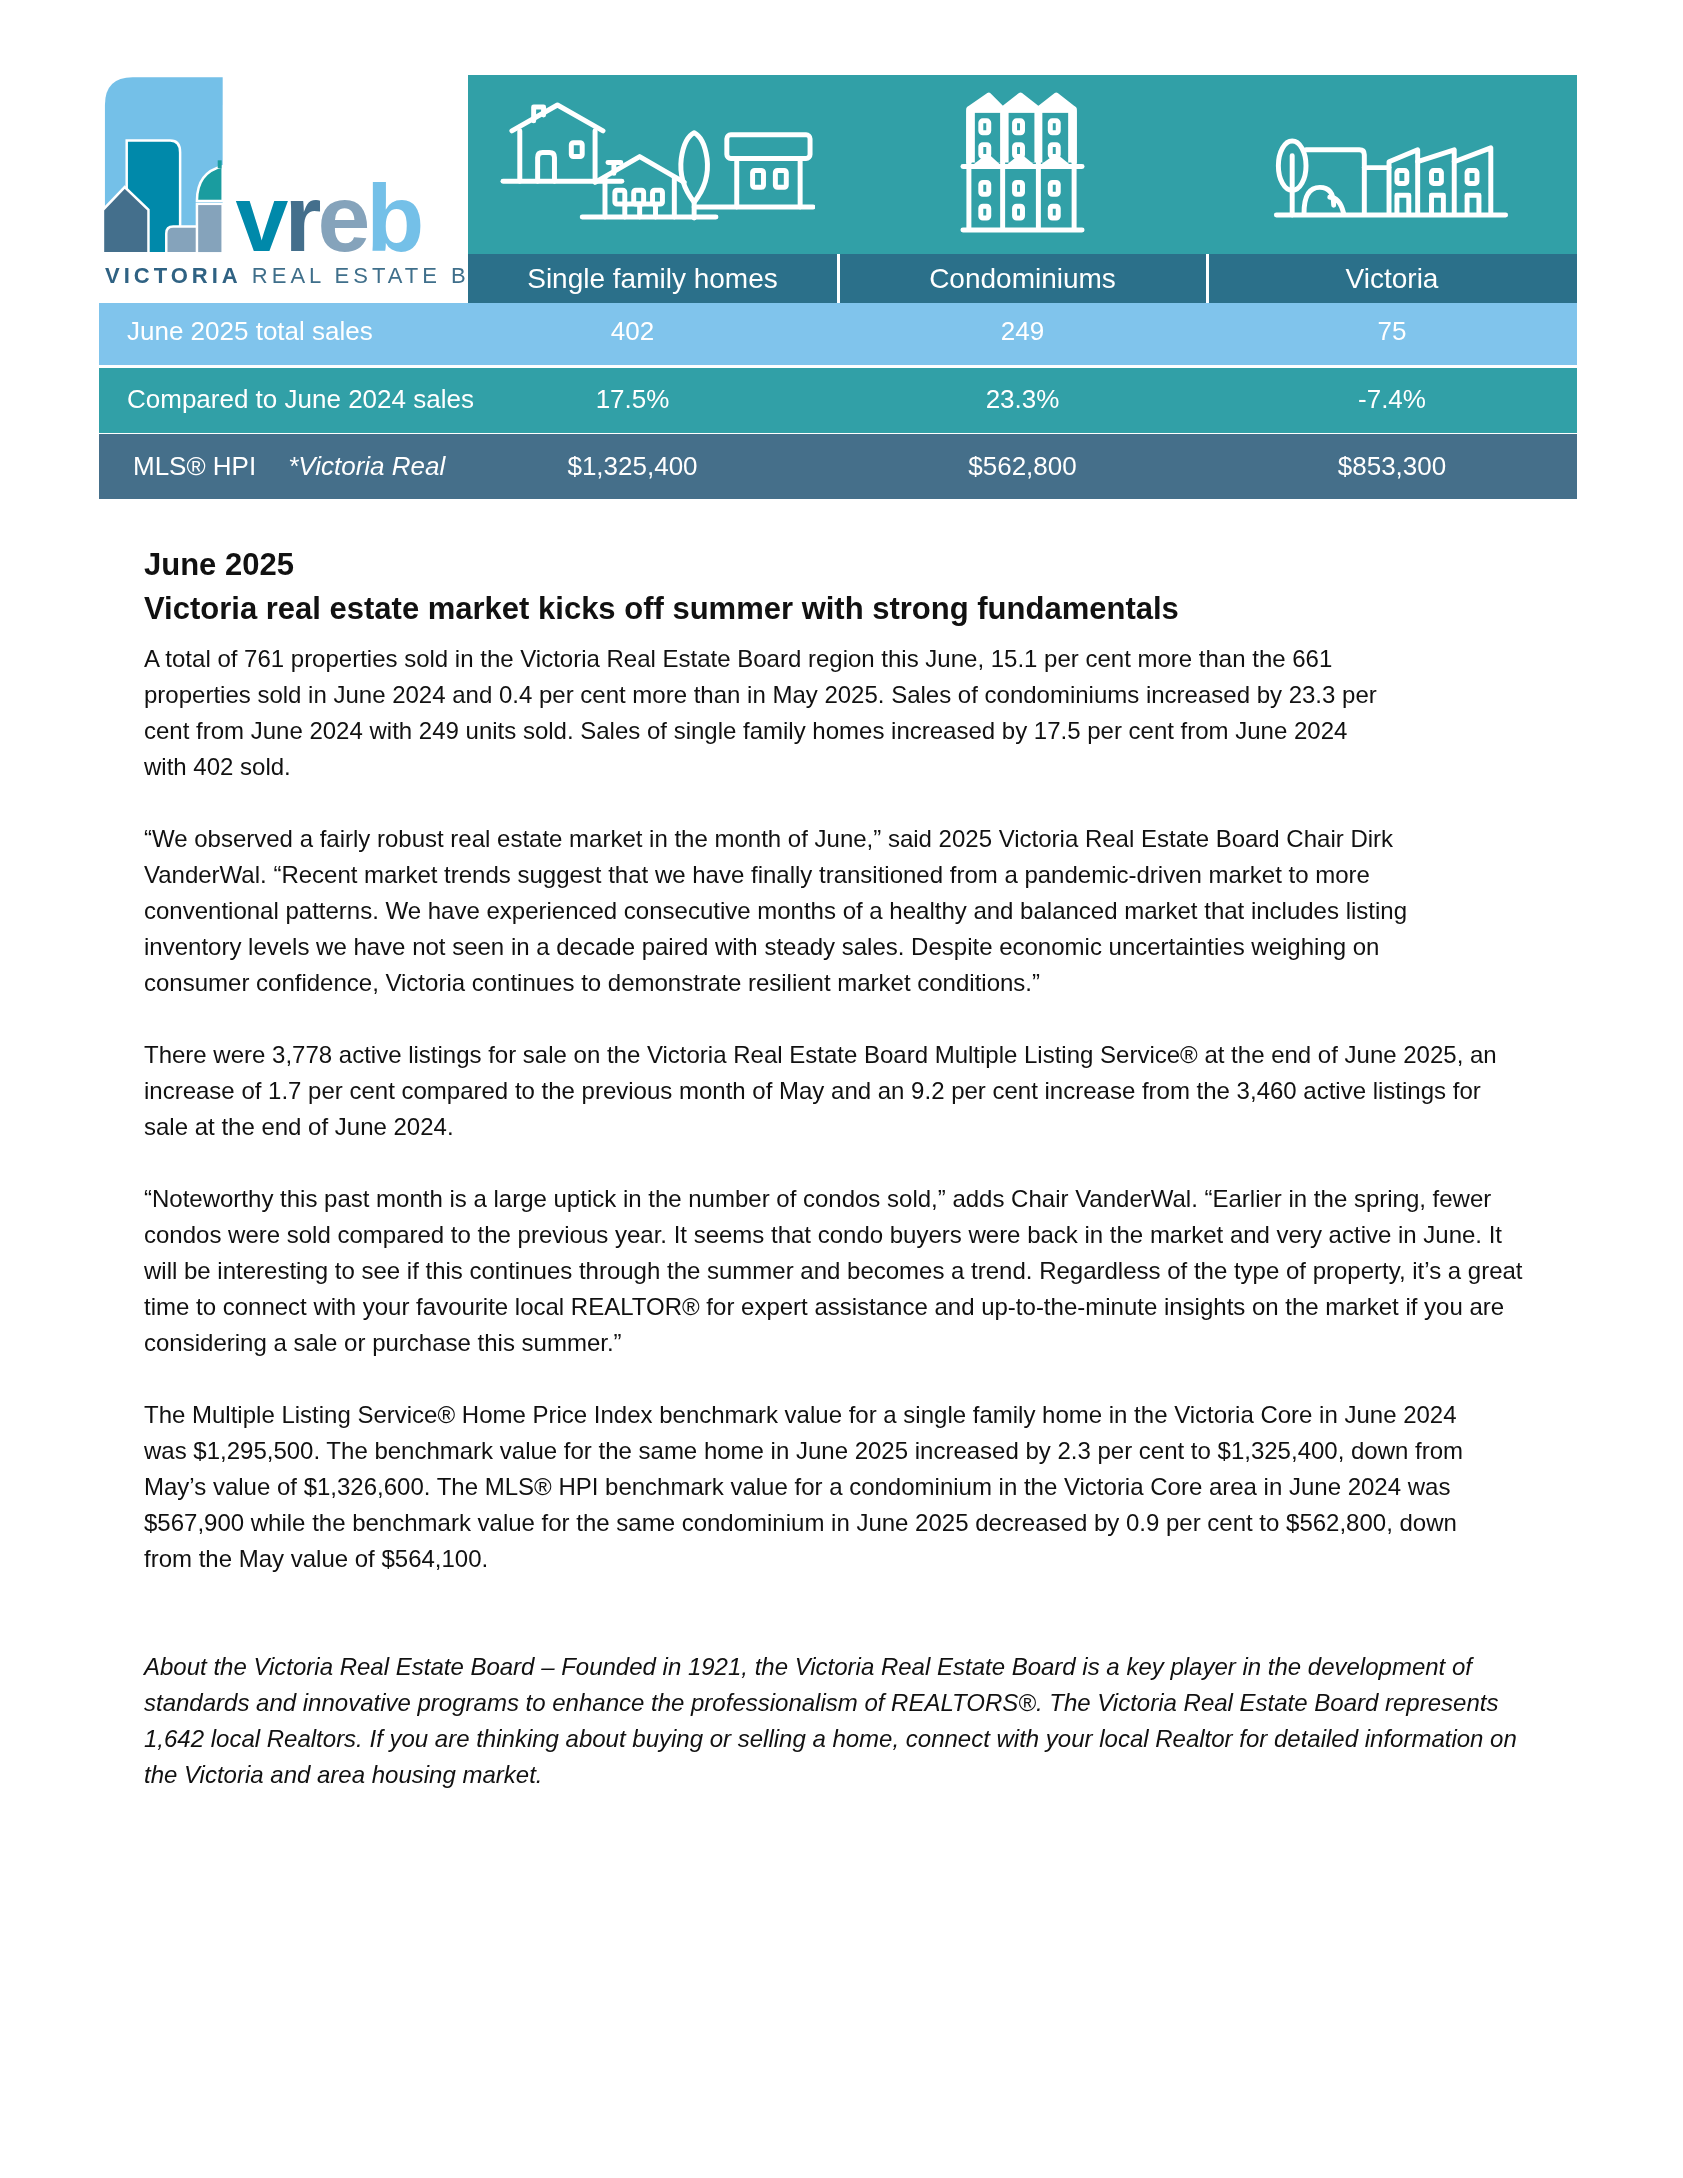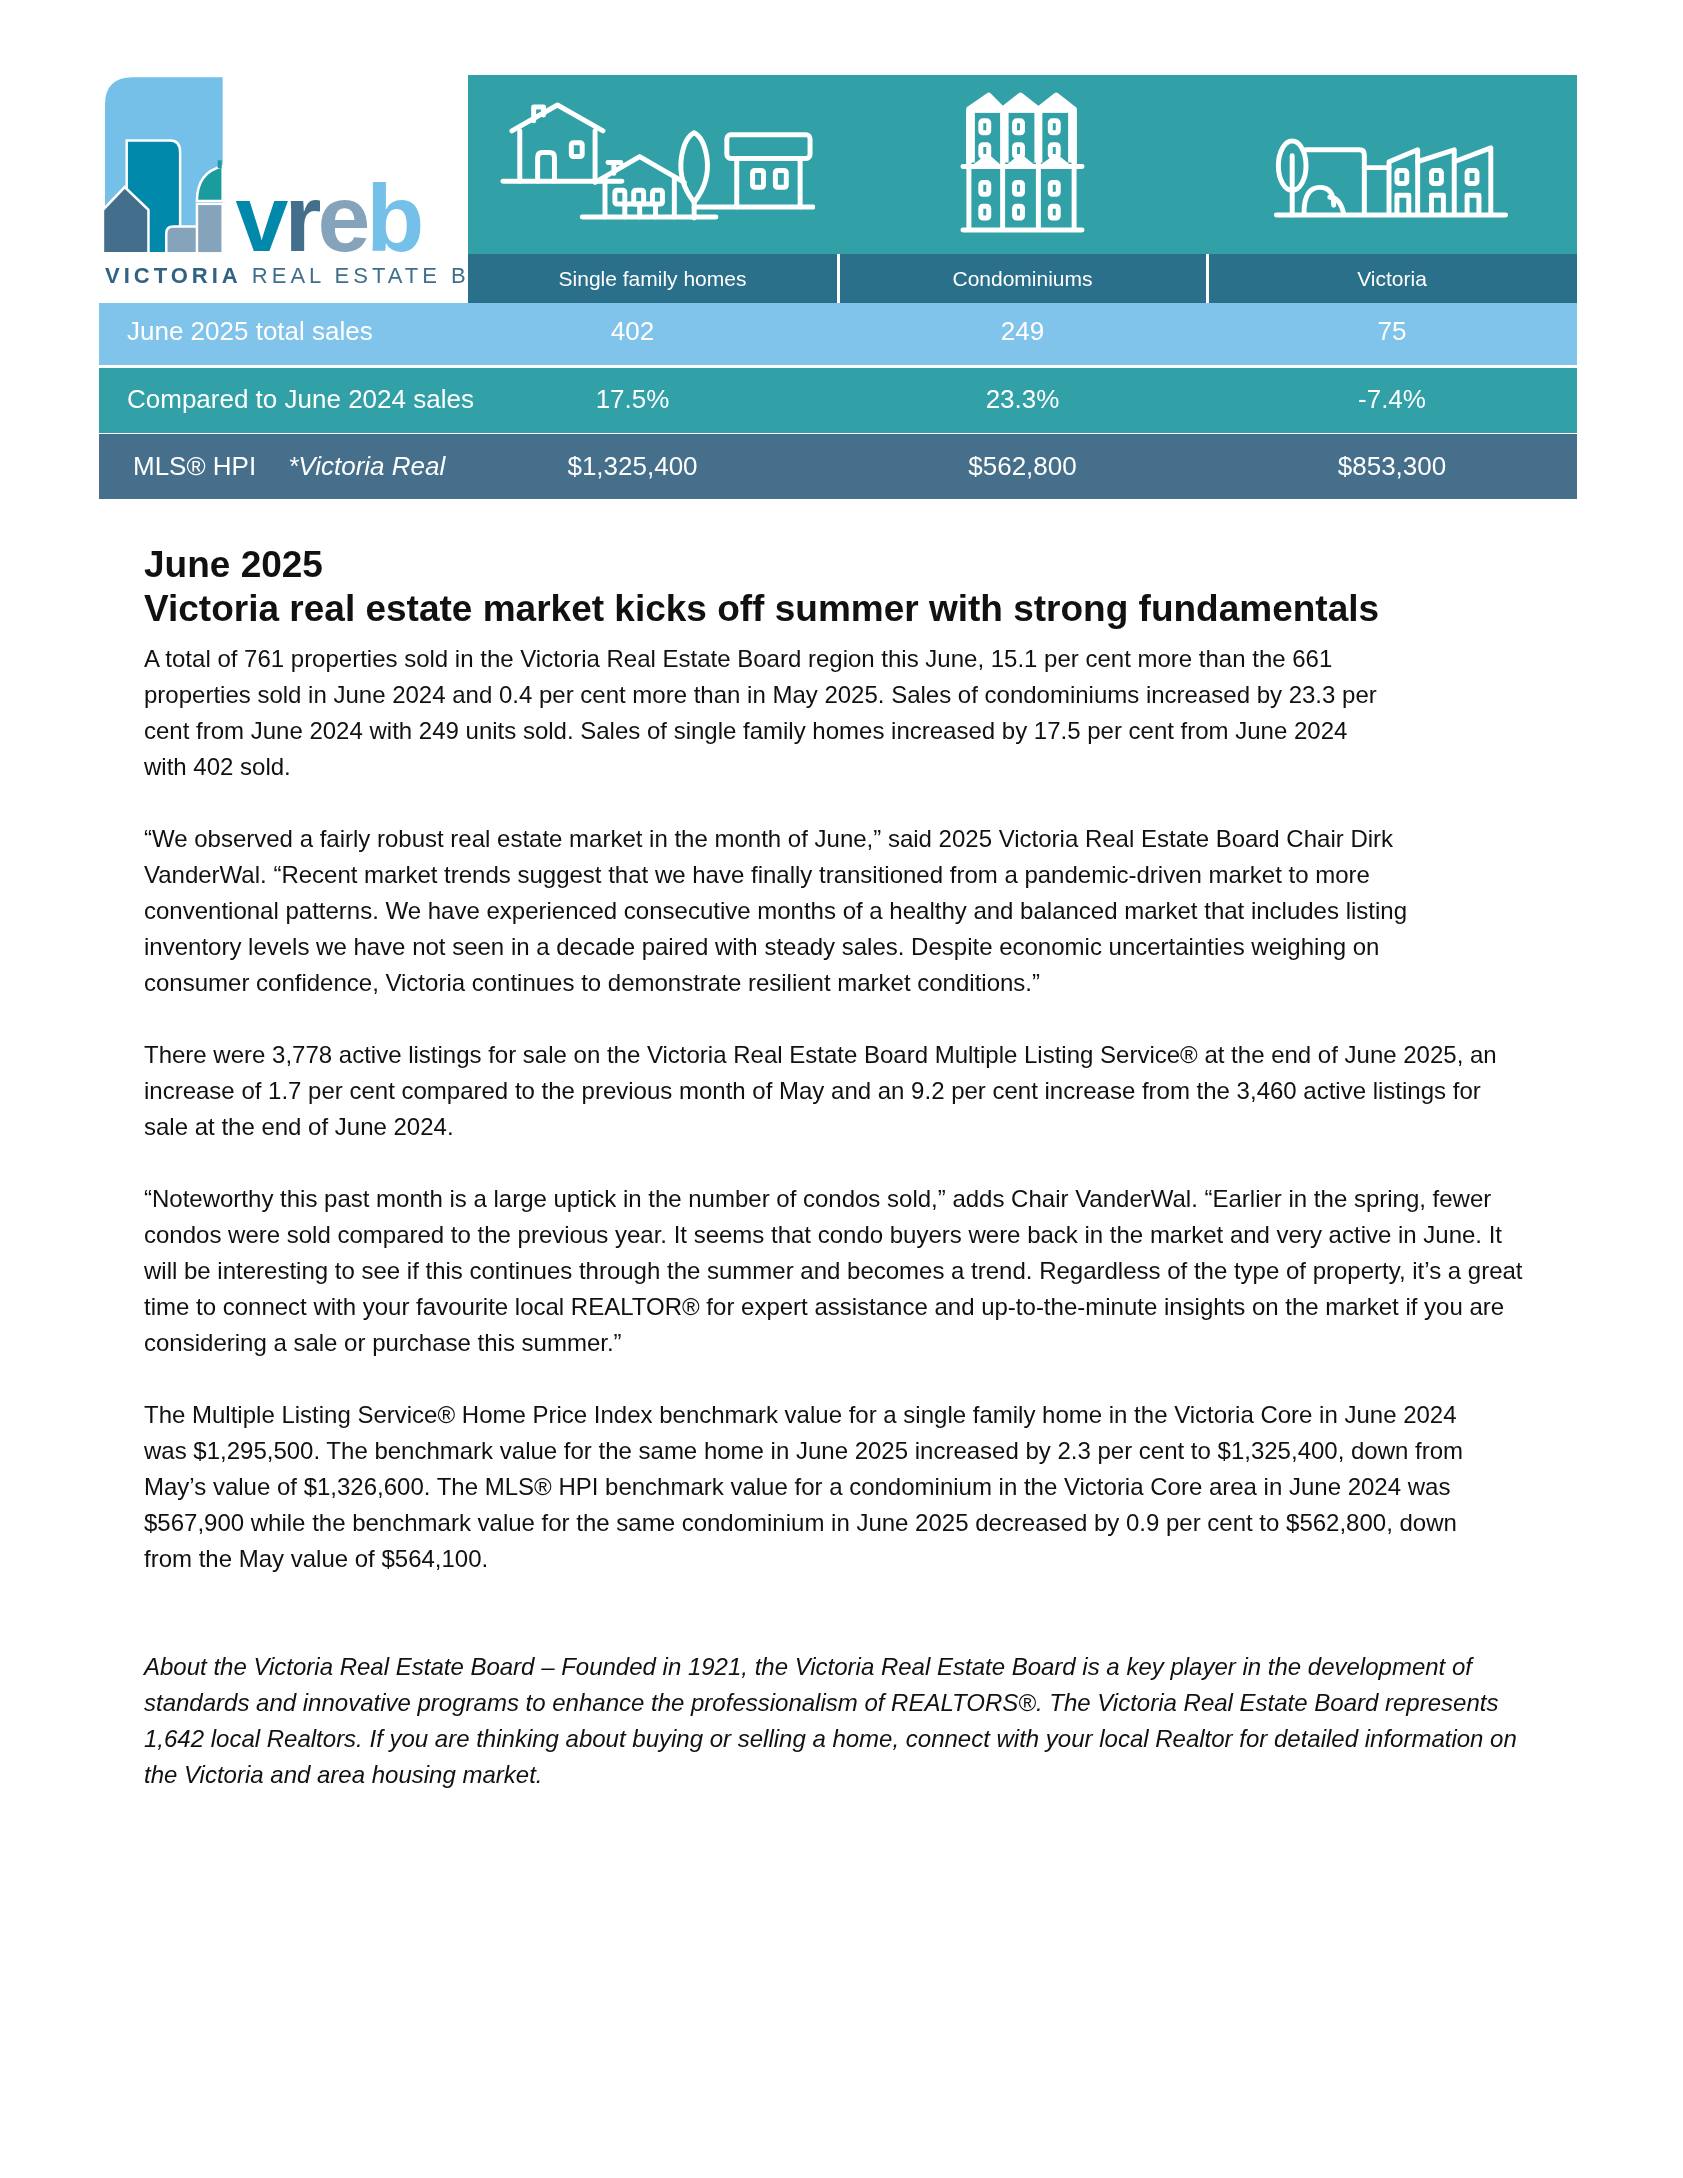--- a/index.html
+++ b/index.html
@@ -7,40 +7,40 @@
 
   
   .logo { position: absolute; left: 99px; top: 75px; width: 369px; height: 228px; background: #fff; }
   .logo svg { position: absolute; left: 0; top: 0; }
   .logo-tag { position: absolute; left: 6px; top: 264px; font-size: 22px; letter-spacing: 4px; color: #3f6f8b; white-space: nowrap; }
   .logo-tag b { font-weight: 700; color: #2f6283; }
 
   .panel { position: absolute; left: 468px; top: 75px; width: 1109px; height: 179px; background: #31a0a7; }
   .icon { position: absolute; }
 
-  .col-head { position: absolute; top: 254px; height: 49px; background: #2b708a; color: #fff; font-size: 21px; display: flex; align-items: center; justify-content: center; }
+  .col-head { position: absolute; top: 254px; height: 49px; background: #2b708a; color: #fff; font-size: 28px; display: flex; align-items: center; justify-content: center; }
   .col-divider { position: absolute; top: 254px; width: 3px; height: 49px; background: #ffffff; }
 
   .row { position: absolute; left: 99px; width: 1478px; color: #fff; font-size: 26px; }
   .row1 { top: 303px; height: 62px; background: #80c4ec; }
   .row2 { top: 368px; height: 65px; background: #31a0a7; }
   .row3 { top: 434px; height: 65px; background: #456f8a; }
   .row-label { position: absolute; left: 28px; top: 0; height: 100%; display: flex; align-items: center; white-space: nowrap; }
   .row-label .note { font-style: italic; margin-left: 32px; }
   .row3 .row-label { left: 34px; }
   .cell { position: absolute; top: 0; height: 100%; display: flex; align-items: center; justify-content: center; }
   .c1 { left: 349px; width: 369px; }
   .c2 { left: 739px; width: 369px; }
   .c3 { left: 1108px; width: 370px; }
   .row1 .cell, .row1 .row-label { padding-bottom: 6px; box-sizing: border-box; }
   .row2 .cell, .row2 .row-label { padding-bottom: 2px; box-sizing: border-box; }
 
   
   .article { position: absolute; left: 144px; top: 543px; width: 1406px; }
-  .headline { font-weight: 700; font-size: 37px; line-height: 44px; margin: 0; }
+  .headline { font-weight: 700; font-size: 31px; line-height: 44px; margin: 0; }
   .para { font-size: 24px; line-height: 36px; margin: 0; }
   .p1 { margin-top: 10px; }
   .gap { margin-top: 36px; }
   .about { font-style: italic; margin-top: 72px; }
 </style>
 </head>
 <body>
 
 <div class="logo">
   <svg width="369" height="228" viewBox="0 0 373 230">

